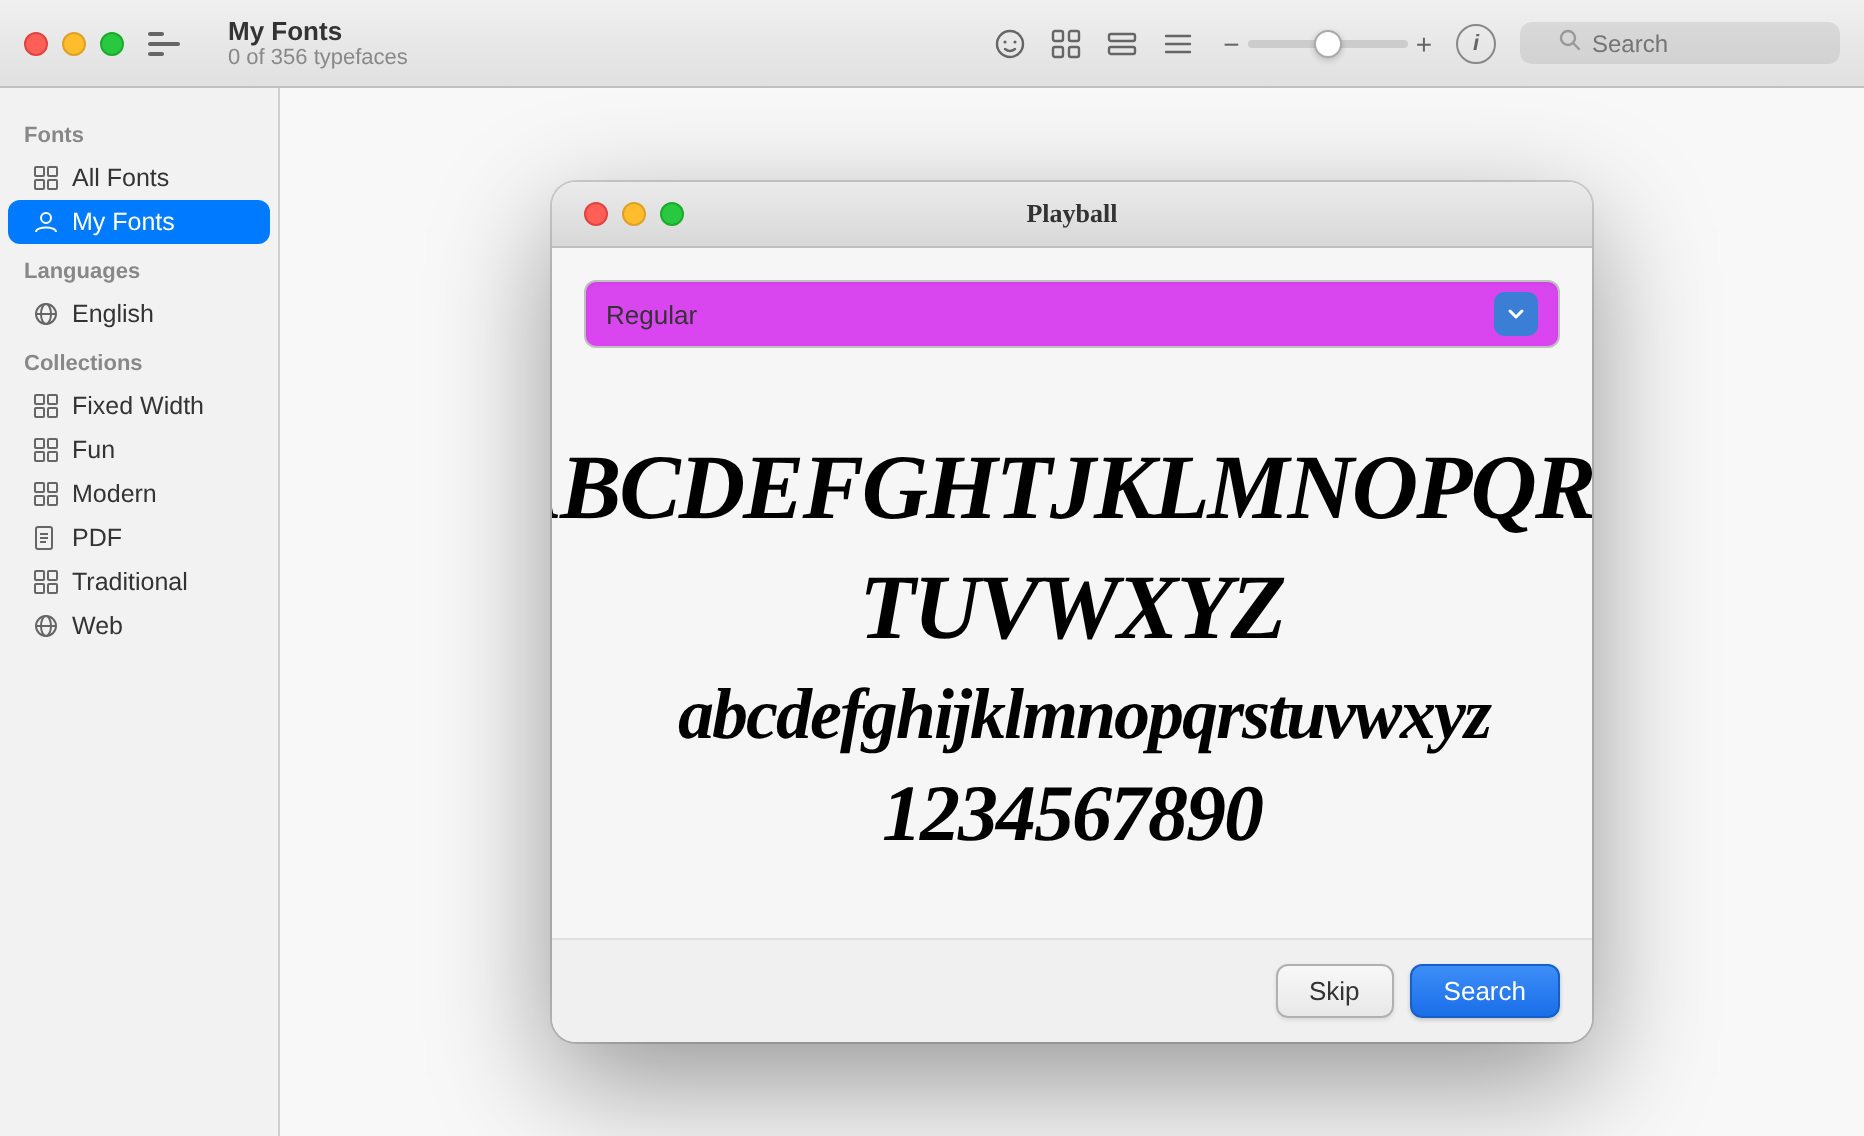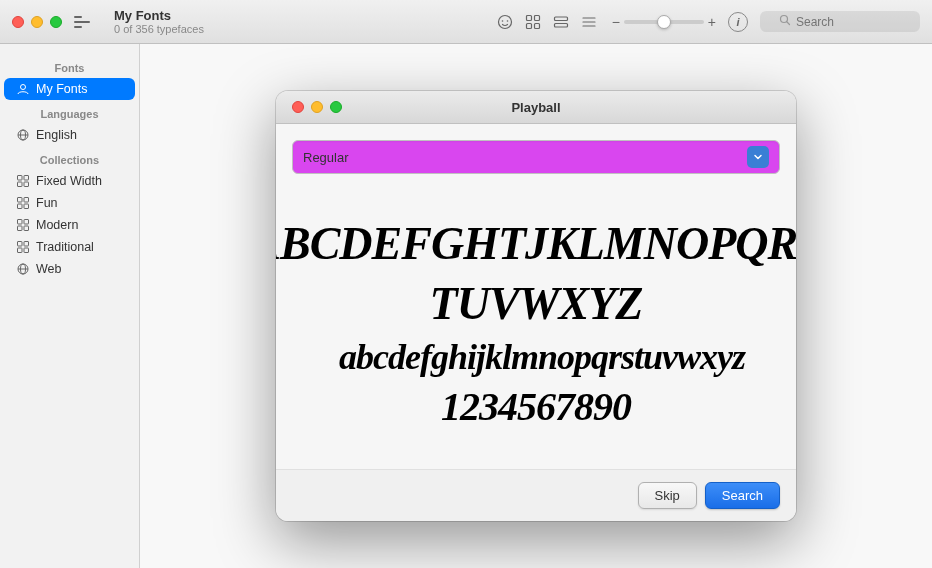--- a/index.html
+++ b/index.html
@@ -163,21 +163,20 @@
     }
 
     
     .sidebar {
       width: 140px;
       background: #f2f2f2;
       border-right: 1px solid #d0d0d0;
       padding: 10px 0;
       flex-shrink: 0;
       overflow-y: auto;
-      text-align: center;
     }
 
     .sidebar-section-label {
       font-size: 11px;
       font-weight: 600;
       color: #888;
       padding: 8px 12px 4px 12px;
       text-transform: none;
     }
 
@@ -231,20 +230,21 @@
     }
 
     .dialog-titlebar {
       background: linear-gradient(to bottom, #ebebeb, #d8d8d8);
       border-bottom: 1px solid #c0c0c0;
       padding: 10px 16px;
       display: flex;
       align-items: center;
       position: relative;
       flex-shrink: 0;
+      font-family: Liberation Serif, serif;
     }
 
     .dialog-traffic-lights {
       display: flex;
       gap: 7px;
       align-items: center;
     }
     .dialog-tl {
       width: 12px;
       height: 12px;
@@ -439,20 +439,31 @@
     </span>
     <input class="search-input" type="text" placeholder="Search" style="">
   </div>
 </div>
 
 <div class="main-layout">
 
   <div class="sidebar">
     <div class="sidebar-section-label">Fonts</div>
 
+    <div class="sidebar-item">
+      <span class="sidebar-item-icon">
+        <svg width="12" height="12" viewBox="0 0 12 12" fill="none">
+          <rect x="0.5" y="0.5" width="4.5" height="4.5" rx="0.5" stroke="currentColor" stroke-width="1"></rect>
+          <rect x="7" y="0.5" width="4.5" height="4.5" rx="0.5" stroke="currentColor" stroke-width="1"></rect>
+          <rect x="0.5" y="7" width="4.5" height="4.5" rx="0.5" stroke="currentColor" stroke-width="1"></rect>
+          <rect x="7" y="7" width="4.5" height="4.5" rx="0.5" stroke="currentColor" stroke-width="1"></rect>
+        </svg>
+      </span>
+      <span>All Fonts</span>
+    </div>
 
     <div class="sidebar-item active">
       <span class="sidebar-item-icon">
         <svg width="12" height="12" viewBox="0 0 12 12" fill="none">
           <circle cx="6" cy="4" r="2.5" stroke="white" stroke-width="1"></circle>
           <path d="M1 11 C1 8 11 8 11 11" stroke="white" stroke-width="1" fill="none"></path>
         </svg>
       </span>
       <span>My Fonts</span>
     </div>
@@ -501,20 +512,31 @@
         <svg width="12" height="12" viewBox="0 0 12 12" fill="none">
           <rect x="0.5" y="0.5" width="4.5" height="4.5" rx="0.5" stroke="#666" stroke-width="1"></rect>
           <rect x="7" y="0.5" width="4.5" height="4.5" rx="0.5" stroke="#666" stroke-width="1"></rect>
           <rect x="0.5" y="7" width="4.5" height="4.5" rx="0.5" stroke="#666" stroke-width="1"></rect>
           <rect x="7" y="7" width="4.5" height="4.5" rx="0.5" stroke="#666" stroke-width="1"></rect>
         </svg>
       </span>
       <span>Modern</span>
     </div>
 
+    <div class="sidebar-item">
+      <span class="sidebar-item-icon">
+        <svg width="12" height="12" viewBox="0 0 12 12" fill="none">
+          <rect x="1" y="0.5" width="8" height="11" rx="1" stroke="#666" stroke-width="1"></rect>
+          <line x1="3" y1="4" x2="7" y2="4" stroke="#666" stroke-width="1"></line>
+          <line x1="3" y1="6" x2="7" y2="6" stroke="#666" stroke-width="1"></line>
+          <line x1="3" y1="8" x2="6" y2="8" stroke="#666" stroke-width="1"></line>
+        </svg>
+      </span>
+      <span>PDF</span>
+    </div>
 
     <div class="sidebar-item">
       <span class="sidebar-item-icon">
         <svg width="12" height="12" viewBox="0 0 12 12" fill="none">
           <rect x="0.5" y="0.5" width="4.5" height="4.5" rx="0.5" stroke="#666" stroke-width="1"></rect>
           <rect x="7" y="0.5" width="4.5" height="4.5" rx="0.5" stroke="#666" stroke-width="1"></rect>
           <rect x="0.5" y="7" width="4.5" height="4.5" rx="0.5" stroke="#666" stroke-width="1"></rect>
           <rect x="7" y="7" width="4.5" height="4.5" rx="0.5" stroke="#666" stroke-width="1"></rect>
         </svg>
       </span>

